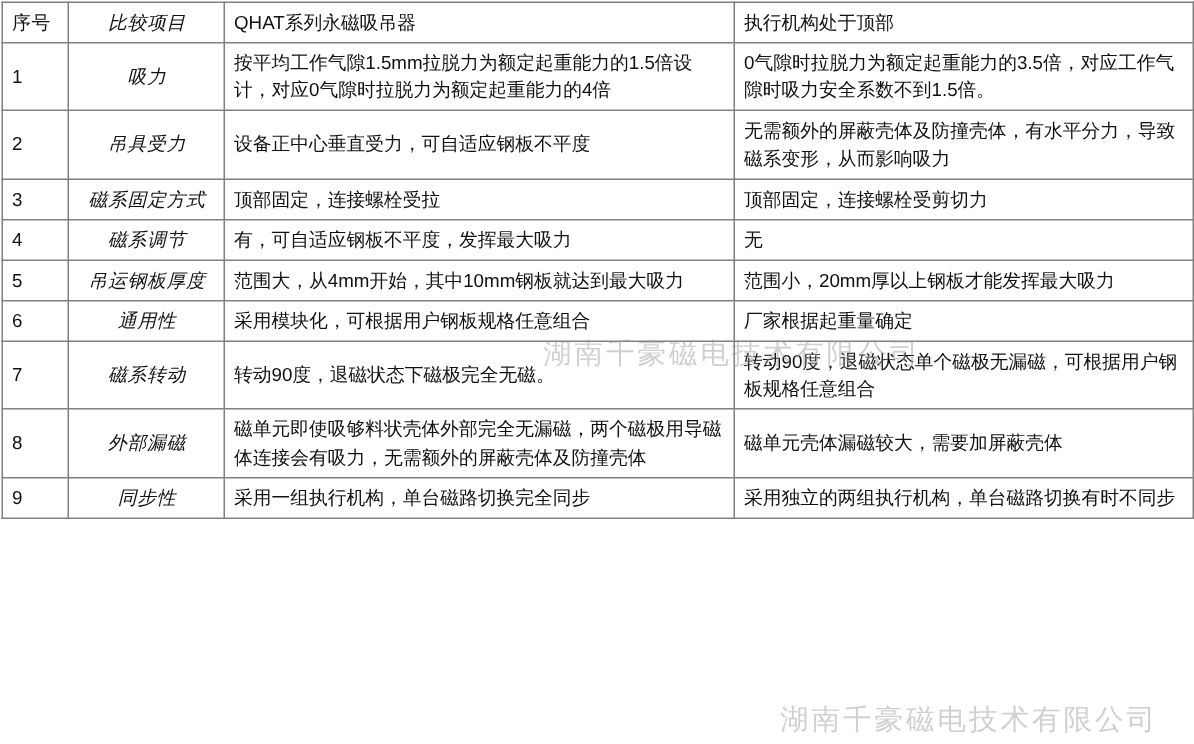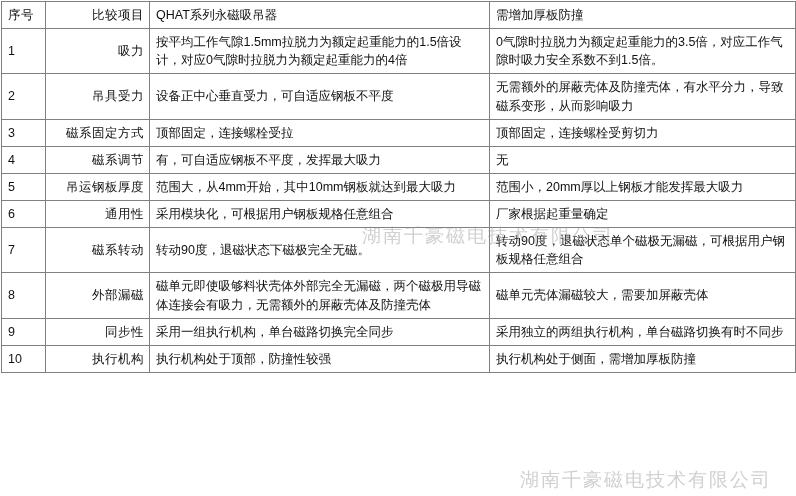--- a/index.html
+++ b/index.html
@@ -37,23 +37,24 @@
   col.c-no    { width: 44px; }
   col.c-item  { width: 104px; }
   col.c-qhat  { width: 340px; }
   col.c-norm  { width: 306px; }
 
   td.no {
     text-align: left;
     padding-left: 7px;
   }
   td.item {
-    text-align: right;
+    text-align: center;
     padding-left: 8px;
     letter-spacing: 0.5px;
+    font-style: italic;
   }
   tr.head td {
     vertical-align: middle;
   }
   tr.head td.no,
   tr.head td.item {
     letter-spacing: 0.5px;
   }
   .watermark {
     position: absolute;
@@ -90,21 +91,21 @@
       <col class="c-no">
       <col class="c-item">
       <col class="c-qhat">
       <col class="c-norm">
     </colgroup>
     <tbody>
       <tr class="head">
         <td class="no">序号</td>
         <td class="item">比较项目</td>
         <td class="qhat">QHAT系列永磁吸吊器</td>
-        <td class="norm">需增加厚板防撞</td>
+        <td class="norm">执行机构处于顶部</td>
       </tr>
 
       <tr>
         <td class="no">1</td>
         <td class="item">吸力</td>
         <td class="qhat">按平均工作气隙1.5mm拉脱力为额定起重能力的1.5倍设计，对应0气隙时拉脱力为额定起重能力的4倍</td>
         <td class="norm">0气隙时拉脱力为额定起重能力的3.5倍，对应工作气隙时吸力安全系数不到1.5倍。</td>
       </tr>
 
       <tr>
@@ -156,26 +157,20 @@
         <td class="norm">磁单元壳体漏磁较大，需要加屏蔽壳体</td>
       </tr>
 
       <tr>
         <td class="no">9</td>
         <td class="item">同步性</td>
         <td class="qhat">采用一组执行机构，单台磁路切换完全同步</td>
         <td class="norm">采用独立的两组执行机构，单台磁路切换有时不同步</td>
       </tr>
 
-      <tr>
-        <td class="no">10</td>
-        <td class="item">执行机构</td>
-        <td class="qhat">执行机构处于顶部，防撞性较强</td>
-        <td class="norm">执行机构处于侧面，需增加厚板防撞</td>
-      </tr>
     </tbody>
   </table>
 
   <div class="watermark">
     <div class="wm-text wm-1">湖南千豪磁电技术有限公司</div>
     <div class="wm-text wm-2">湖南千豪磁电技术有限公司</div>
   </div>
 
 </div>
 

